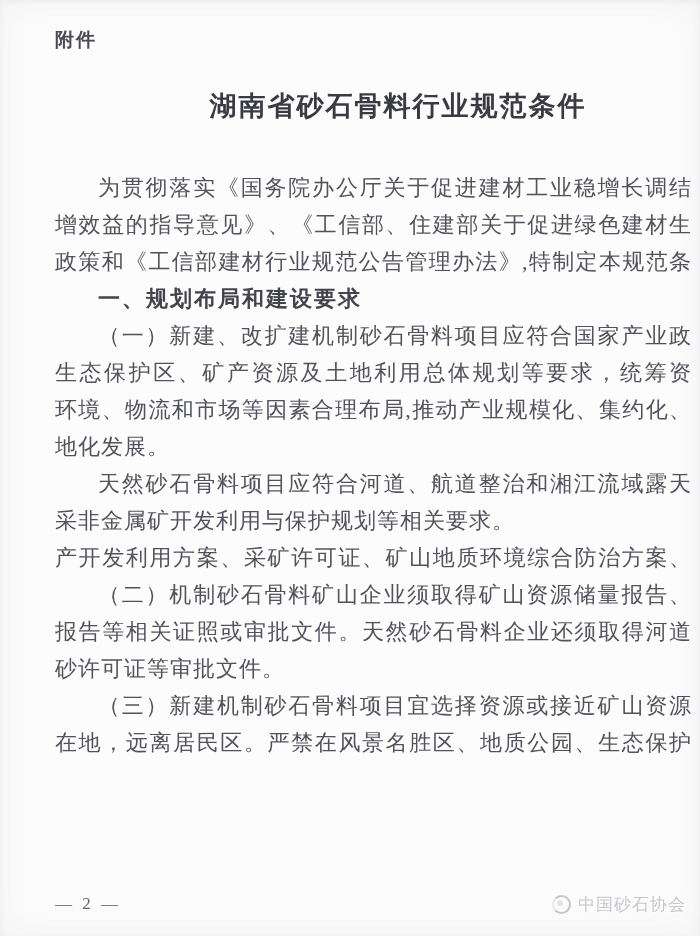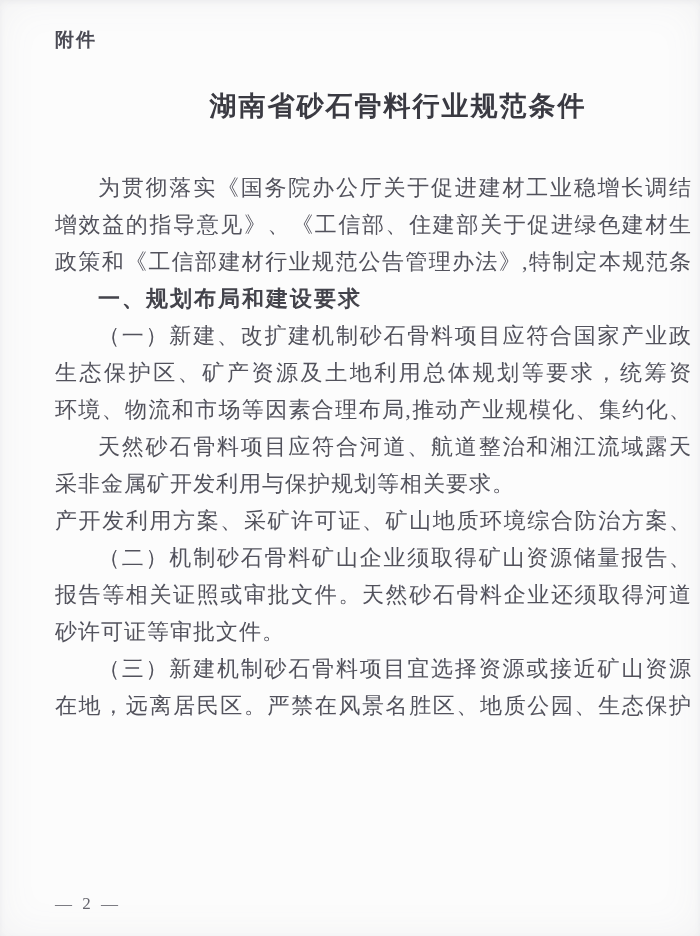--- a/index.html
+++ b/index.html
@@ -93,27 +93,32 @@
   <h1 class="title">湖南省砂石骨料行业规范条件</h1>
 
   <div class="content" id="doc-content">
       <div class="line body indent justify">为贯彻落实《国务院办公厅关于促进建材工业稳增长调结构</div>
       <div class="line body justify">增效益的指导意见》、《工信部、住建部关于促进绿色建材生产和</div>
       <div class="line body justify">政策和《工信部建材行业规范公告管理办法》,特制定本规范条件。</div>
       <div class="line heading indent">一、规划布局和建设要求</div>
       <div class="line body indent justify">（一）新建、改扩建机制砂石骨料项目应符合国家产业政策</div>
       <div class="line body justify">生态保护区、矿产资源及土地利用总体规划等要求，统筹资源、</div>
       <div class="line body justify">环境、物流和市场等因素合理布局,推动产业规模化、集约化、基</div>
+      <div class="line body">地化发展。</div>
       <div class="line body indent justify">天然砂石骨料项目应符合河道、航道整治和湘江流域露天开</div>
       <div class="line body">采非金属矿开发利用与保护规划等相关要求。</div>
       <div class="line body justify">产开发利用方案、采矿许可证、矿山地质环境综合防治方案、水</div>
       <div class="line body indent justify">（二）机制砂石骨料矿山企业须取得矿山资源储量报告、矿</div>
       <div class="line body justify">报告等相关证照或审批文件。天然砂石骨料企业还须取得河道采</div>
       <div class="line body">砂许可证等审批文件。</div>
       <div class="line body indent justify">（三）新建机制砂石骨料项目宜选择资源或接近矿山资源所</div>
       <div class="line body justify">在地，远离居民区。严禁在风景名胜区、地质公园、生态保护区、</div>
     </div>
 
   <div class="footer">
     <span class="pagenum">— 2 —</span>
+    <span class="watermark">
+      <span class="logo-icon"></span>
+      <span>中国砂石协会</span>
+    </span>
   </div>
 
 </div>
 
 </body></html>

